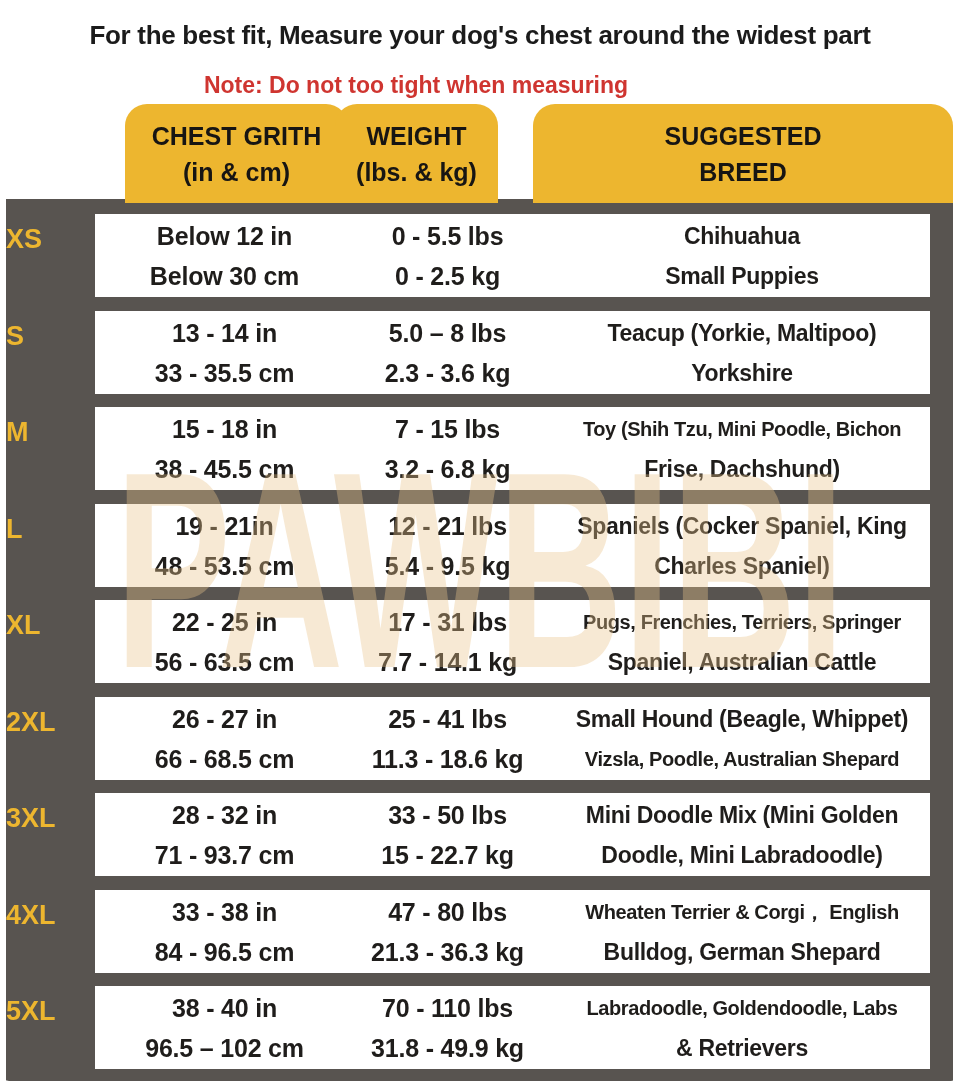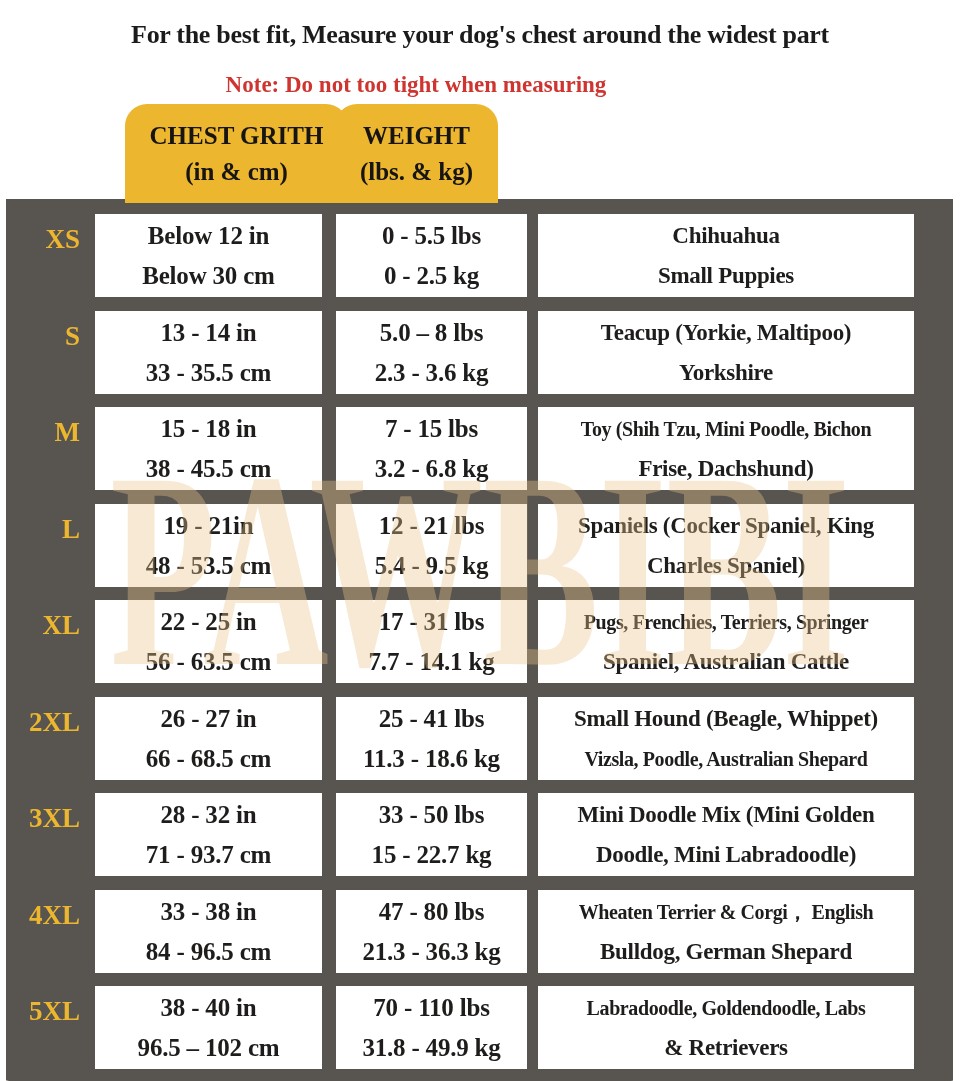--- a/index.html
+++ b/index.html
@@ -1,19 +1,19 @@
 <!DOCTYPE html>
 <html style="--accent: #edb62f; --table-gray: #585450; --note-red: #cf3530; --wm-color: rgba(234,196,137,0.37);"><head>
 <meta charset="utf-8">
 <style>
   html,body{margin:0;padding:0;background:#ffffff;}
   #page{
     position:relative; width:960px; height:1081px; overflow:hidden;
     background:#ffffff;
-    font-family:Liberation Serif, serif;
+    font-family:Liberation Sans, sans-serif;
     border-radius:9px;
     -webkit-font-smoothing:antialiased;
   }
   .title{
     position:absolute; top:20px; left:0; width:960px; text-align:center;
     font-size:26px; font-weight:700; letter-spacing:-0.3px; color:#1b1b1b;
   }
   .note{
     position:absolute; top:72px; left:0; width:832px; text-align:center;
     font-size:23px; font-weight:700; color:var(--note-red,#cf3530);
@@ -29,25 +29,25 @@
   #hdr-chest{ left:125px; width:223px;}
   #hdr-weight{ left:335px; width:163px;}
   #hdr-breed{ left:533px; width:420px;}
   #table-bg{
     position:absolute; left:6px; top:199px; width:947px; height:882px;
     background:var(--table-gray,#585450); z-index:1;
   }
   .row{ position:absolute; left:0; width:960px; height:83px; z-index:2;}
   .size-label{
     position:absolute; left:6px; top:1px; width:74px; height:48px; line-height:48px;
-    text-align:right; font-size:27px; font-weight:700; color:var(--accent,#edb62f);
+    text-align:left; font-size:27px; font-weight:700; color:var(--accent,#edb62f);
   }
   .cell{
     position:absolute; top:0; height:83px; background:#ffffff;
-    display:flex; flex-direction:column; justify-content:center; align-items:center;
+    display:flex; flex-direction:column; justify-content:center; align-items:center;padding-left:16px;
   }
   .cell .line{ line-height:40px; white-space:nowrap; color:#1f1d1b; font-weight:700;}
   .chest-cell{ left:95px;  width:227px;}
   .weight-cell{ left:336px; width:191px;}
   .breed-cell{ left:538px; width:376px;}
   .num{ font-size:25px; letter-spacing:-0.2px;}
   .breed-line{ font-size:23px; letter-spacing:-0.3px;}
   .breed-line.tight{ font-size:20px; letter-spacing:-0.4px;}
   #watermark{
     position:absolute; top:430px; left:50%;
@@ -67,20 +67,24 @@
   <div class="note">Note: Do not too tight when measuring</div>
 
   <div class="hdr" id="hdr-chest">
     <div class="hline">CHEST GRITH</div>
     <div class="hline">(in &amp; cm)</div>
   </div>
   <div class="hdr" id="hdr-weight">
     <div class="hline">WEIGHT</div>
     <div class="hline">(lbs. &amp; kg)</div>
   </div>
+  <div class="hdr" id="hdr-breed">
+    <div class="hline">SUGGESTED</div>
+    <div class="hline">BREED</div>
+  </div>
 
   <div id="table-bg"></div>
 
   <div id="rows">
   <div class="row" style="top: 214px;">
     <div class="size-label">XS</div>
     <div class="cell chest-cell">
       <div class="line num">Below 12 in</div>
       <div class="line num">Below 30 cm</div>
     </div>

